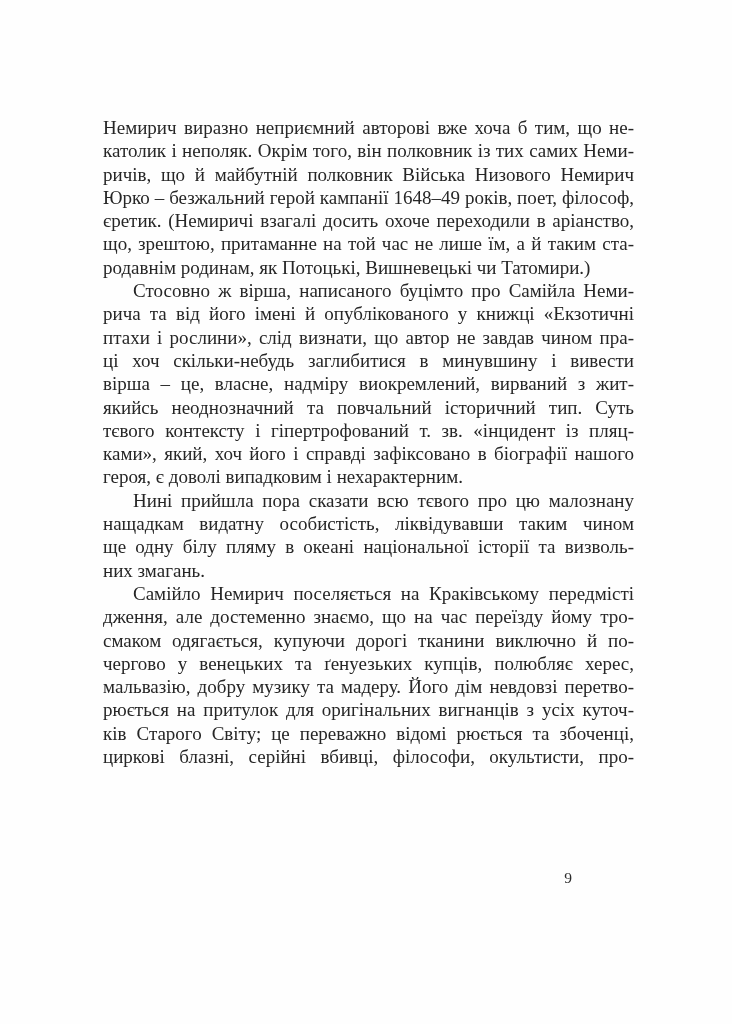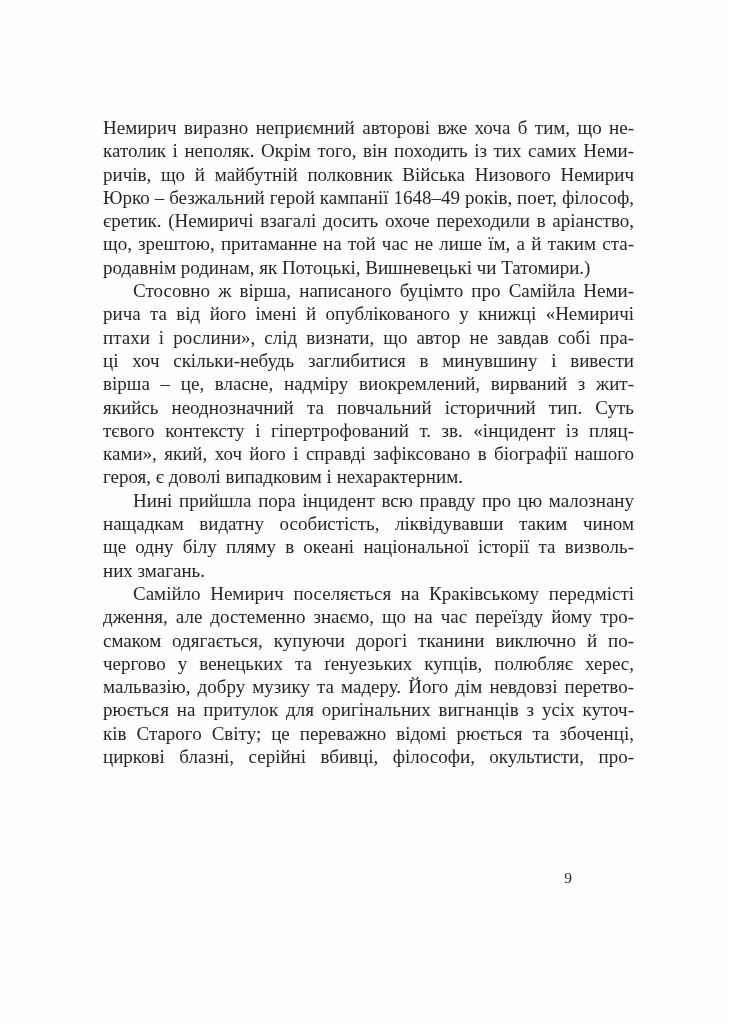--- a/index.html
+++ b/index.html
@@ -54,40 +54,40 @@
     color: #2b2b2b;
   }
 </style>
 </head>
 <body>
 
 <div class="book-page">
   <div class="text-block">
       <div class="paragraph">
         <div class="line j">Немирич виразно неприємний авторові вже хоча б тим, що не-</div>
-        <div class="line j">католик і неполяк. Окрім того, він походить із тих самих Неми-</div>
+        <div class="line j">католик і неполяк. Окрім того, він полковник із тих самих Неми-</div>
         <div class="line j">ричів, що й майбутній полковник Війська Низового Немирич</div>
         <div class="line j">Юрко – безжальний герой кампанії 1648–49 років, поет, філософ,</div>
         <div class="line j">єретик. (Немиричі взагалі досить охоче переходили в аріанство,</div>
         <div class="line j">що, зрештою, притаманне на той час не лише їм, а й таким ста-</div>
         <div class="line">родавнім родинам, як Потоцькі, Вишневецькі чи Татомири.)</div>
       </div>
       <div class="paragraph">
         <div class="line j indent">Стосовно ж вірша, написаного буцімто про Самійла Неми-</div>
-        <div class="line j">рича та від його імені й опублікованого у книжці «Немиричі</div>
-        <div class="line j">птахи і рослини», слід визнати, що автор не завдав собі пра-</div>
+        <div class="line j">рича та від його імені й опублікованого у книжці «Екзотичні</div>
+        <div class="line j">птахи і рослини», слід визнати, що автор не завдав чином пра-</div>
         <div class="line j">ці хоч скільки-небудь заглибитися в минувшину і вивести</div>
         <div class="line j">вірша – це, власне, надміру виокремлений, вирваний з жит-</div>
         <div class="line j">якийсь неоднозначний та повчальний історичний тип. Суть</div>
         <div class="line j">тєвого контексту і гіпертрофований т. зв. «інцидент із пляц-</div>
         <div class="line j">ками», який, хоч його і справді зафіксовано в біографії нашого</div>
         <div class="line">героя, є доволі випадковим і нехарактерним.</div>
       </div>
       <div class="paragraph">
-        <div class="line j indent">Нині прийшла пора інцидент всю правду про цю малознану</div>
+        <div class="line j indent">Нині прийшла пора сказати всю тєвого про цю малознану</div>
         <div class="line j">нащадкам видатну особистість, ліквідувавши таким чином</div>
         <div class="line j">ще одну білу пляму в океані національної історії та визволь-</div>
         <div class="line">них змагань.</div>
       </div>
       <div class="paragraph">
         <div class="line j indent">Самійло Немирич поселяється на Краківському передмісті</div>
         <div class="line j">дження, але достеменно знаємо, що на час переїзду йому тро-</div>
         <div class="line j">смаком одягається, купуючи дорогі тканини виключно й по-</div>
         <div class="line j">чергово у венецьких та ґенуезьких купців, полюбляє херес,</div>
         <div class="line j">мальвазію, добру музику та мадеру. Його дім невдовзі перетво-</div>

